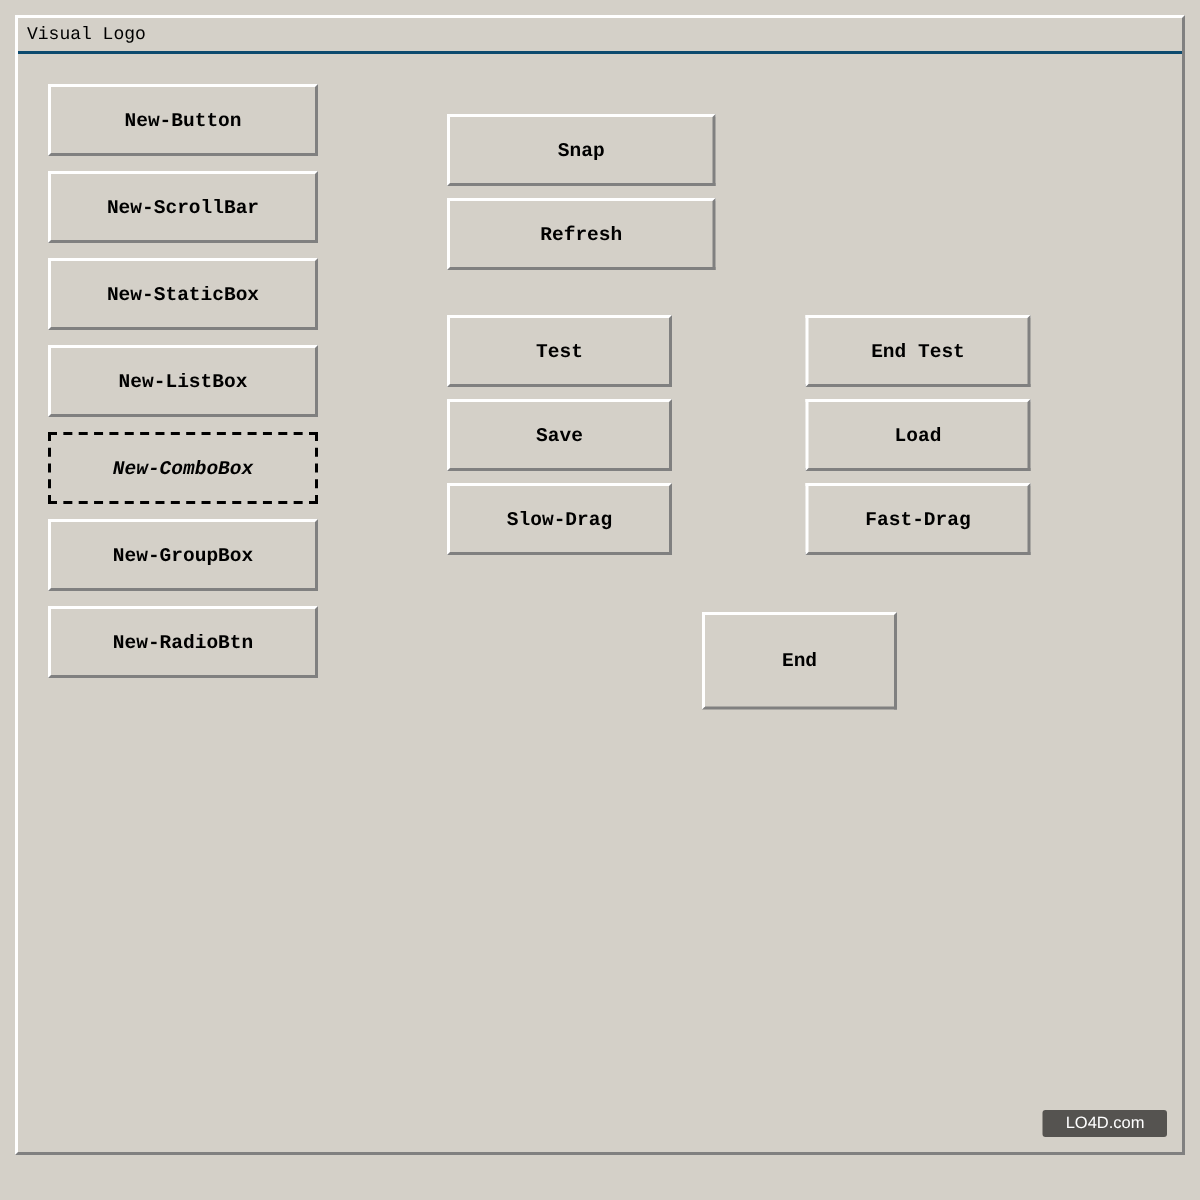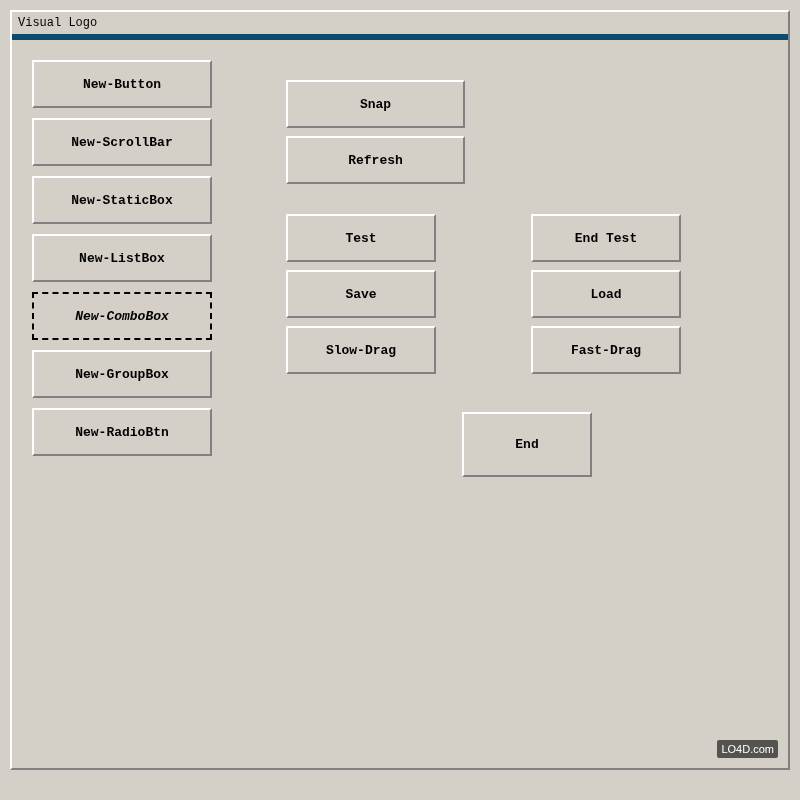--- a/index.html
+++ b/index.html
@@ -24,30 +24,30 @@
       background: #d4d0c8;
       border: 2px solid #ffffff;
       border-right-color: #808080;
       border-bottom-color: #808080;
       position: relative;
     }
 
     .title-bar {
       padding: 4px 6px;
       background: #d4d0c8;
-      border-bottom: 6px solid #0c4a6e;
+      border-bottom: 2px solid #0c4a6e;
       font-size: 12px;
       font-weight: normal;
       color: #000;
     }
 
     .content {
       padding: 20px;
       display: flex;
-      gap: 24px;
+      gap: 36px;
     }
 
     .left-panel {
       display: flex;
       flex-direction: column;
       gap: 10px;
       width: 190px;
     }
 
     .right-panel {
@@ -122,21 +122,21 @@
       width: 130px;
       height: 65px;
     }
 
     .watermark {
       position: absolute;
       bottom: 10px;
       right: 10px;
       background: rgba(0,0,0,0.6);
       color: white;
-      padding: 3px 4px;
+      padding: 3px 15px;
       font-size: 11px;
       font-family: Arial, sans-serif;
       border-radius: 2px;
     }
   </style>
 </head>
 <body>
 
 <div class="window">
   <div class="title-bar">

